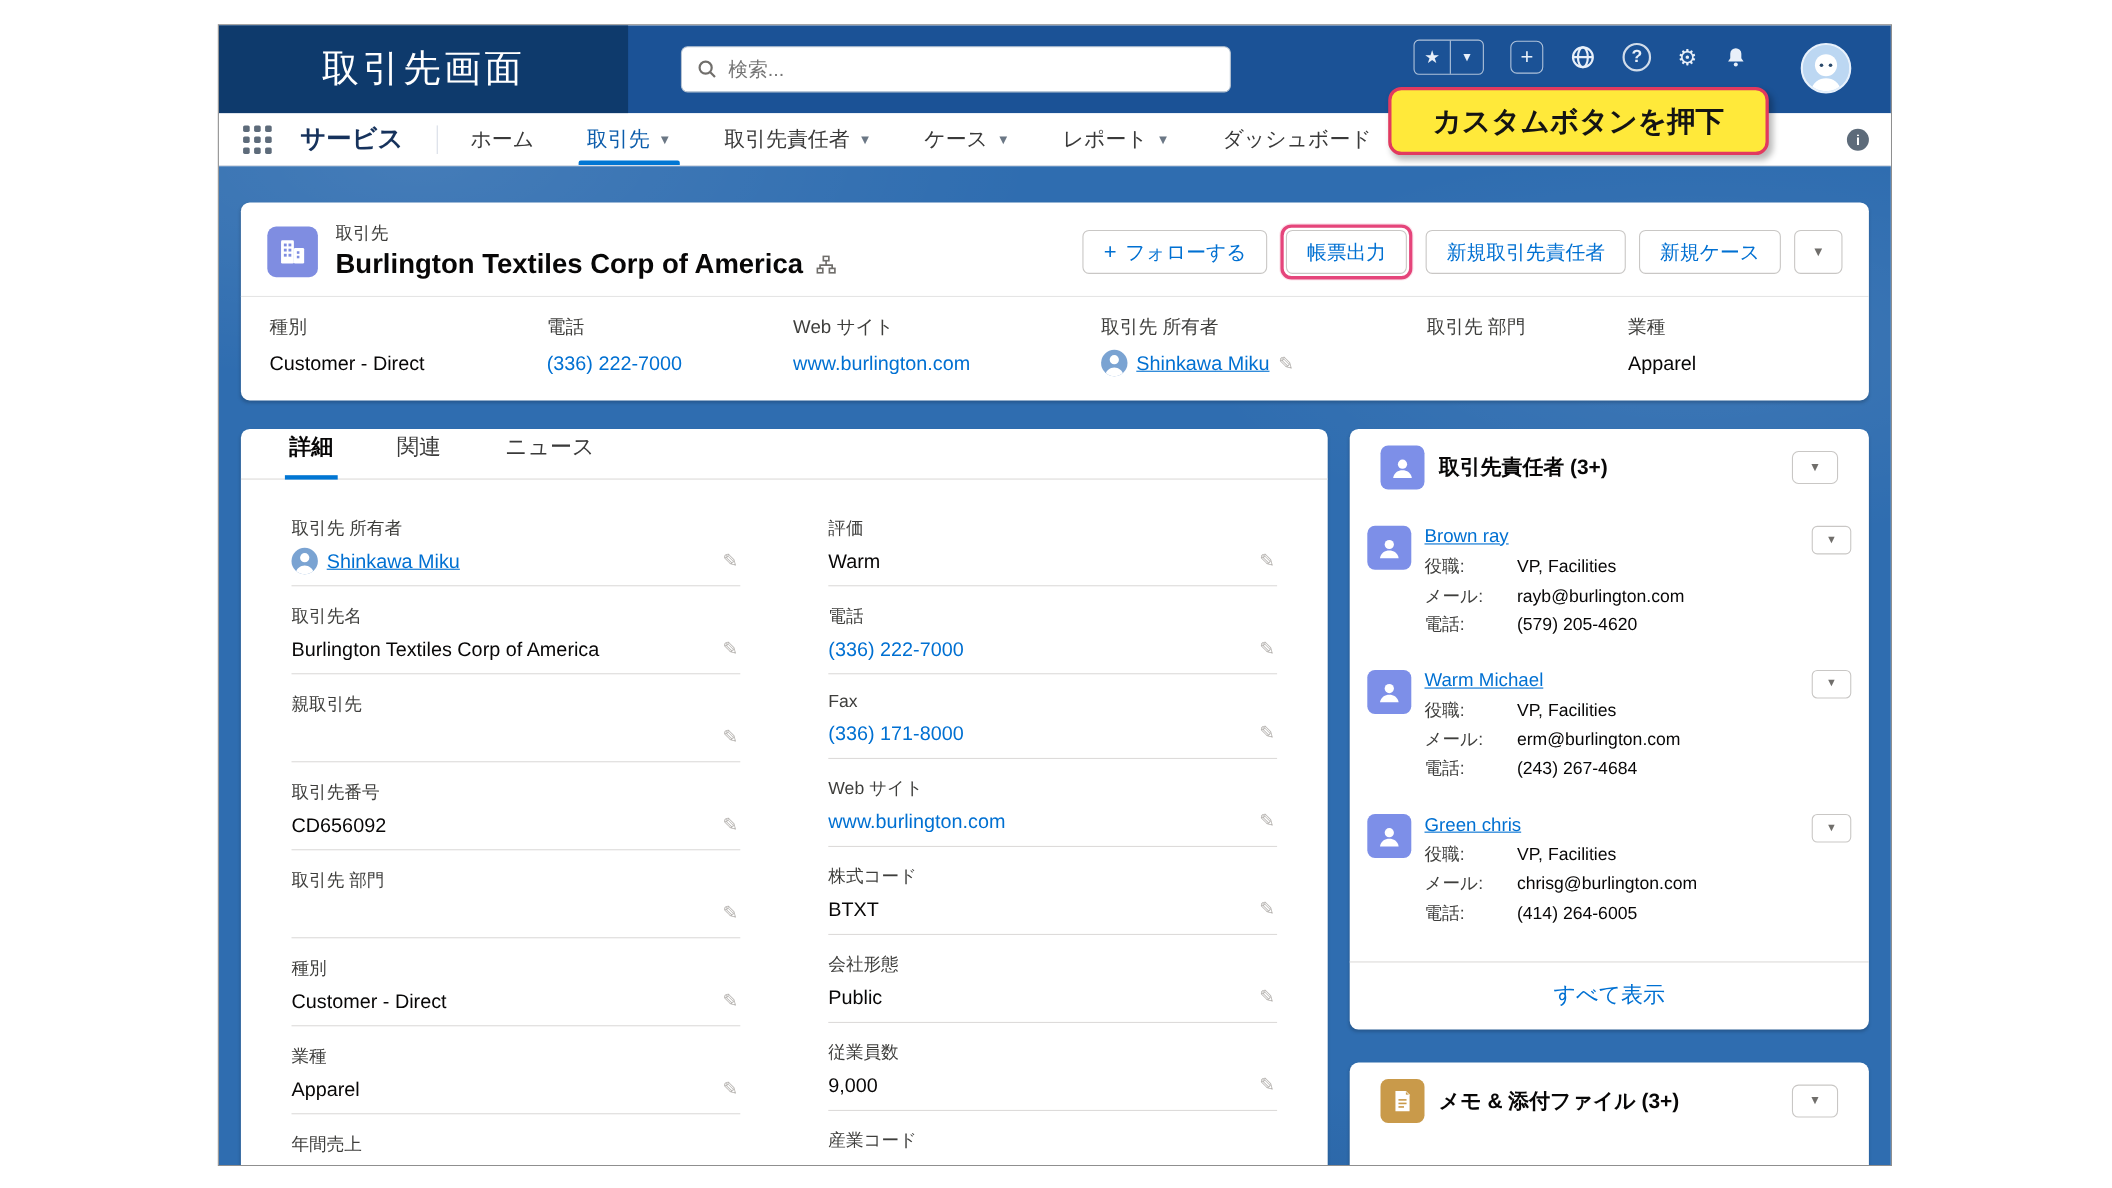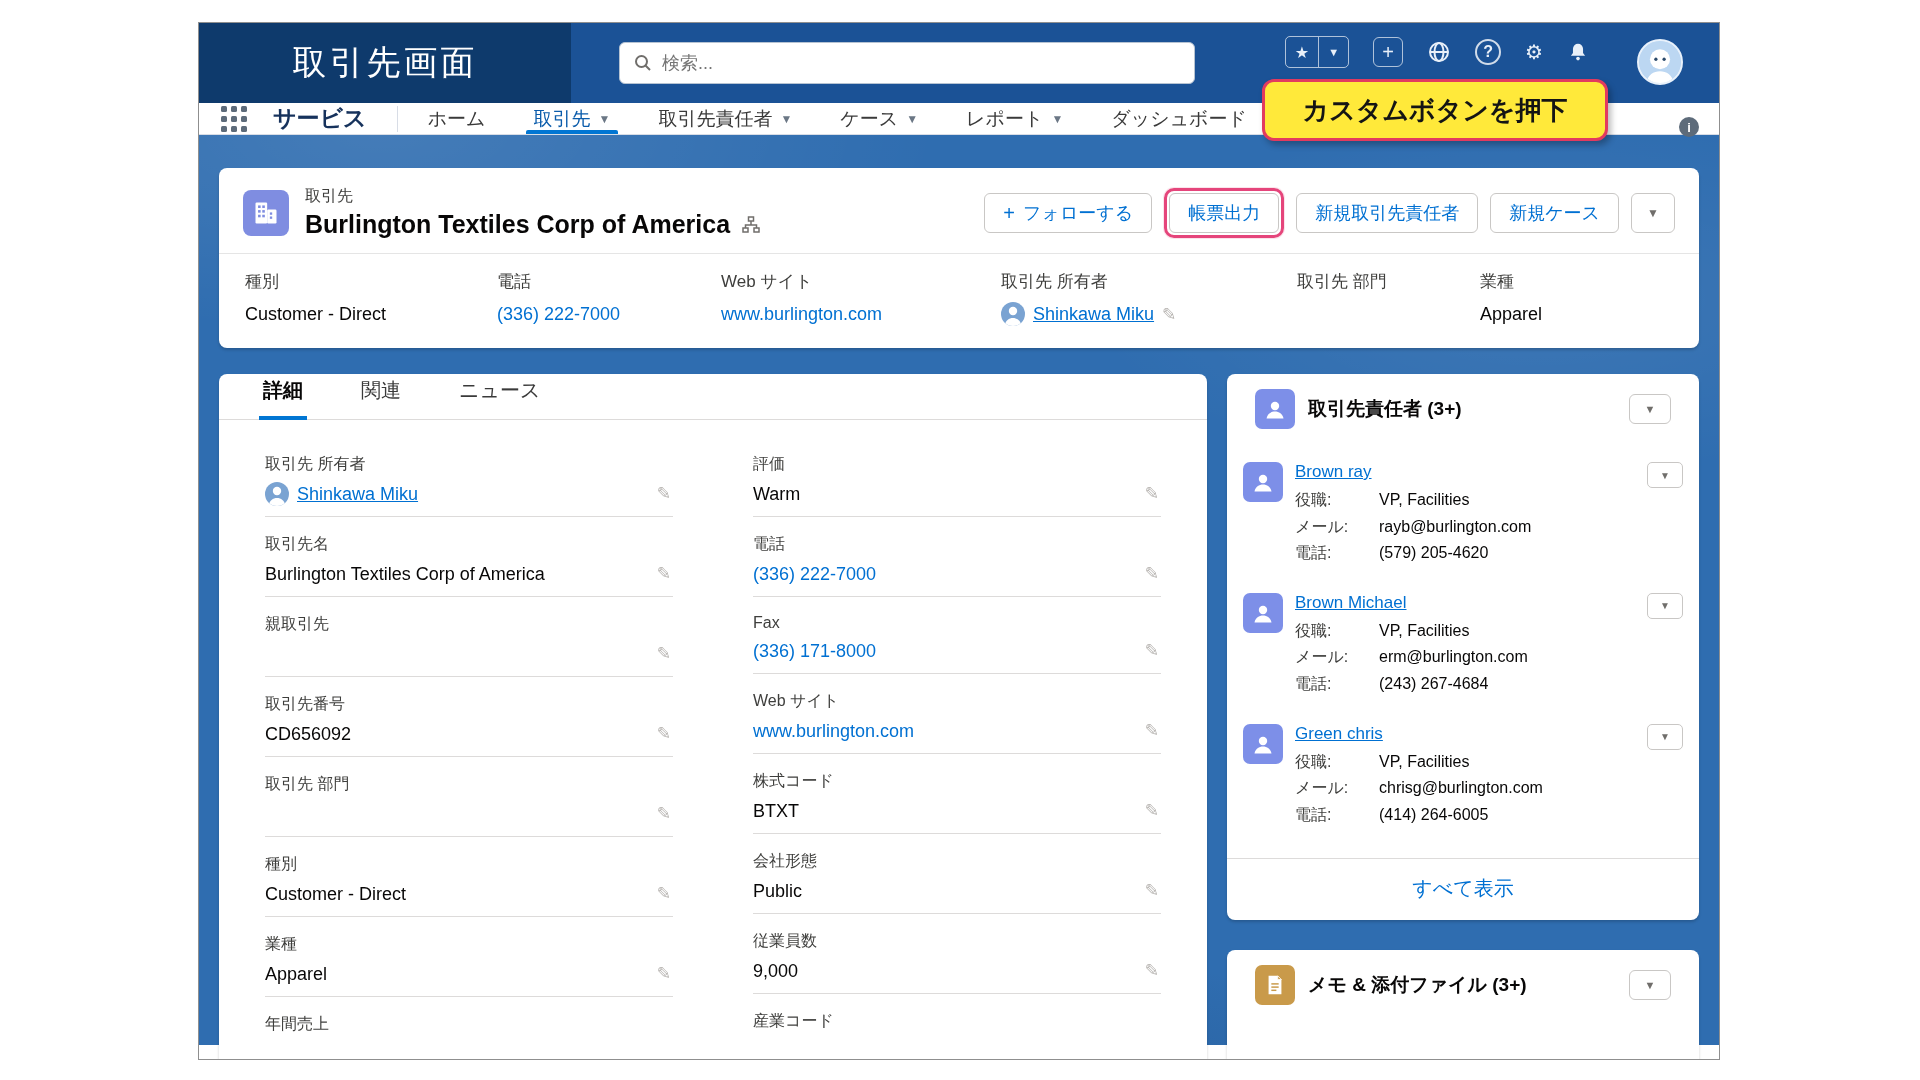--- a/index.html
+++ b/index.html
@@ -8,21 +8,21 @@
   a { text-decoration:none; cursor:pointer; }
 
   .frame { position:absolute; left:198px; top:22px; width:1522px; height:1038px;
     border:1px solid #8f8f8f; background:#fff; overflow:hidden; }
 
   
   .gheader { position:relative; height:80px; background:#1b5296; }
   .title-box { position:absolute; left:0; top:0; width:372px; height:80px;
     background:#0e3a6c; display:flex; align-items:center; justify-content:center; }
   .screen-title { color:#fff; font-size:34px; letter-spacing:3px; }
-  .searchbox { position:absolute; left:420px; top:19px; width:576px; height:42px;
+  .searchbox { position:absolute; left:420px; top:19px; width:500px; height:42px;
     background:#fff; border:1px solid #b6c3d2; border-radius:6px;
     display:flex; align-items:center; padding:0 14px; gap:10px; }
   .searchbox input { flex:1; border:none; outline:none; background:transparent;
     font-size:18px; color:#333; font-family:inherit; }
   .hicons { position:absolute; right:130px; top:0; height:58px; display:flex;
     align-items:center; gap:24px; color:#e9f0f9; }
   .star-combo { display:flex; align-items:center; border:1px solid rgba(255,255,255,.65);
     border-radius:5px; height:32px; }
   .star-combo .seg { padding:0 9px; display:flex; align-items:center; height:100%; }
   .star-combo .seg + .seg { border-left:1px solid rgba(255,255,255,.65); }
@@ -31,21 +31,21 @@
     font-size:20px; }
   .h-glyph { font-size:20px; }
   .help-circle { width:26px; height:26px; border:2px solid rgba(255,255,255,.8);
     border-radius:50%; display:flex; align-items:center; justify-content:center;
     font-size:16px; font-weight:bold; }
   .avatar-big { position:absolute; right:36px; top:16px; width:46px; height:46px;
     border-radius:50%; background:#bcd7f2; border:2px solid #e8f1fb; overflow:hidden;
     display:flex; align-items:center; justify-content:center; }
 
   
-  .nav { position:relative; height:32px; background:#fff; display:flex;
+  .nav { position:relative; height:48px; background:#fff; display:flex;
     align-items:center; padding:0 18px; border-bottom:1px solid #d8dde6; }
   .waffle { display:grid; grid-template-columns:repeat(3,6px); gap:4px; margin:0 4px; cursor:pointer; }
   .waffle i { width:6px; height:6px; background:#5d6b7a; border-radius:1.5px; }
   .app-name { font-size:23px; color:#16325c; margin:0 30px 0 22px; font-weight:bold; }
   .nav-divider { width:1px; height:26px; background:#d8dde6; margin-right:28px; }
   .nav-tabs { display:flex; align-items:stretch; height:100%; gap:44px; }
   .nav-tab { display:flex; align-items:center; gap:8px; font-size:19px; color:#3a3a3a;
     cursor:pointer; position:relative; padding:0 2px; }
   .nav-tab .chev { font-size:12px; color:#6b7785; }
   .nav-tab.active { color:#0b5cab; }
@@ -493,21 +493,21 @@
             </div>
 
             <div class="contact-item">
               <span class="c-icon">
                 <svg width="24" height="24" viewBox="0 0 24 24">
                     <circle cx="12" cy="9" r="4.2" fill="#fff"></circle>
                     <path d="M3.5 21.5c.8-4.8 4.6-7 8.5-7s7.7 2.2 8.5 7z" fill="#fff"></path>
                   </svg>
               </span>
               <div class="c-body">
-                <a class="c-name">Brown Michael</a>
+                <a class="c-name">Warm Michael</a>
                 <div class="c-row">
                     <span class="c-row-label">役職:</span>
                     <span class="c-row-value">VP, Facilities</span>
                   </div>
                 <div class="c-row">
                     <span class="c-row-label">メール:</span>
                     <a class="c-row-value link">erm@burlington.com</a>
                   </div>
                 <div class="c-row">
                     <span class="c-row-label">電話:</span>

